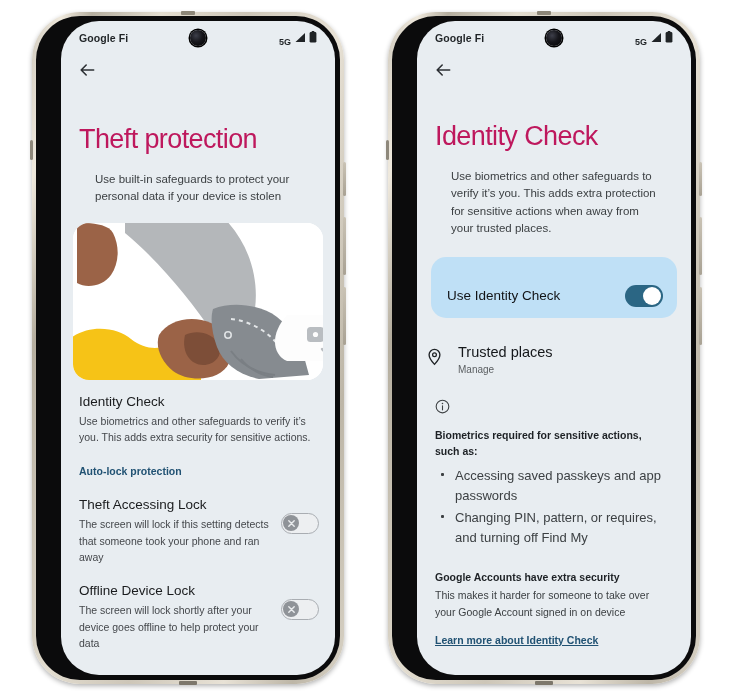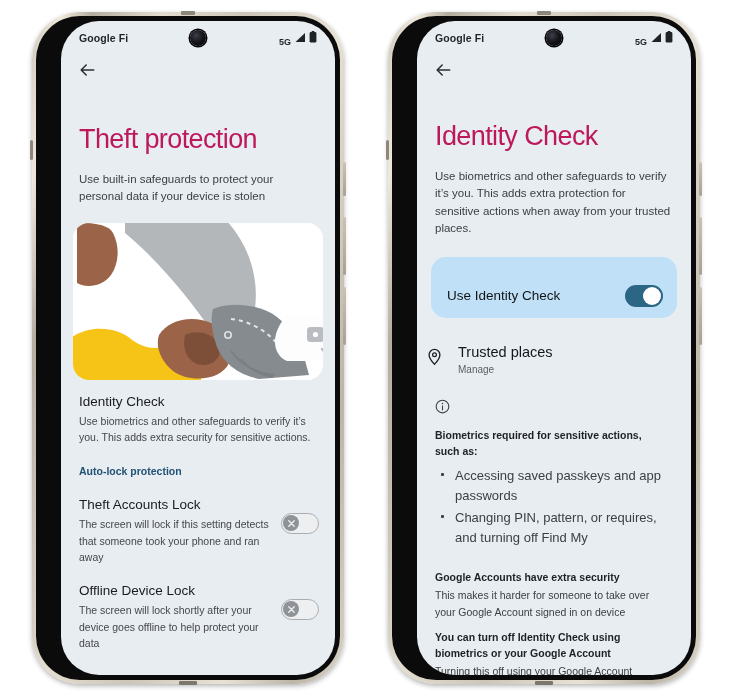--- a/index.html
+++ b/index.html
@@ -150,21 +150,21 @@
     padding: 0 18px;
     line-height: 1.15;
   }
   .left .page-title  { padding-top: 40px; }
   .right .page-title { padding-top: 37px; }
 
   .page-sub {
     font-size: 11.5px;
     color: #3c4043;
     line-height: 1.5;
-    padding: 0 18px;
+    padding: 0 34px;
     margin: 0;
   }
   .left .page-sub  { padding-top: 16px; }
   .right .page-sub { padding-top: 16px; }
 
   
   .illus-wrap {
     margin: 17px 12px 0 12px;
     height: 157px;
     border-radius: 16px;
@@ -392,21 +392,21 @@
         </svg>
       </div>
 
       <div class="sec-title">Identity Check</div>
       <div class="sec-body">Use biometrics and other safeguards to verify it’s you. This adds extra security for sensitive actions.</div>
 
       <div class="link-inline">Auto-lock protection</div>
 
       <div class="toggle-row">
         <div class="txt">
-          <div class="rt">Theft Accounts Lock</div>
+          <div class="rt">Theft Accessing Lock</div>
           <div class="rb">The screen will lock if this setting detects that someone took your phone and ran away</div>
         </div>
         <div class="switch-off">
           <div class="thumb">
             <svg width="9" height="9" viewBox="0 0 10 10">
               <path d="M2 2 L8 8 M8 2 L2 8" stroke="#e9ebed" stroke-width="1.6" stroke-linecap="round"></path>
             </svg>
           </div>
         </div>
       </div>
@@ -509,22 +509,18 @@
         </ul>
       </div>
 
       <div class="sp"></div>
 
       <div class="info-block">
         <div class="ib-head">Google Accounts have extra security</div>
         <div class="ib-text">This makes it harder for someone to take over your Google Account signed in on device</div>
       </div>
 
-      <div class="info-block">
-        <div class="ib-head">You can turn off Identity Check using biometrics or your Google Account</div>
-        <div class="ib-text">Turning this off using your Google Account requires an internet connection</div>
-      </div>
 
       <a class="link-under">Learn more about Identity Check</a>
 
     </div>
   </div>
 </div>
 
 </body></html>

